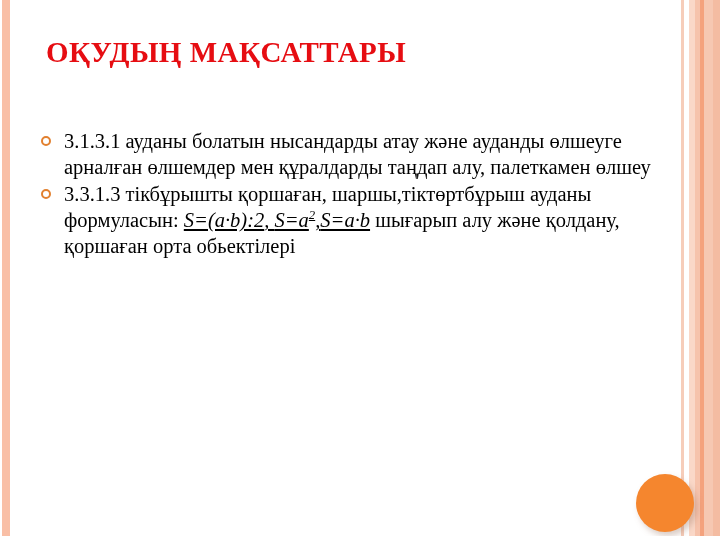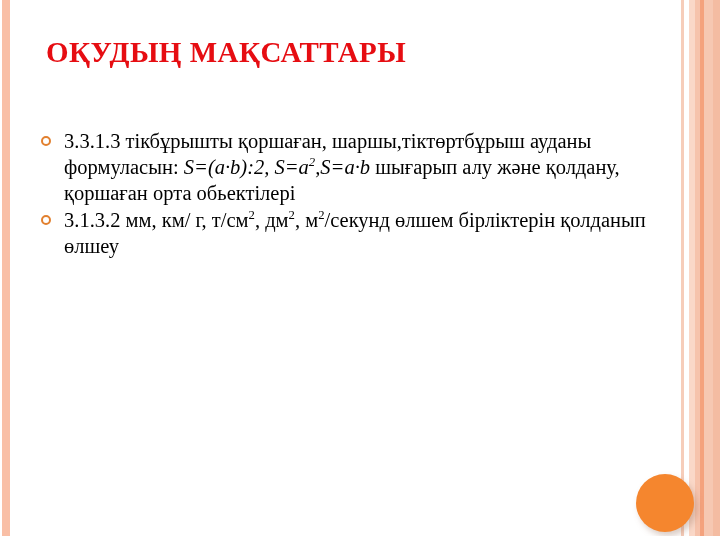--- a/index.html
+++ b/index.html
@@ -89,20 +89,21 @@
     top: 8px;
     width: 6px;
     height: 6px;
     border: 2.5px solid #E2802F;
     border-radius: 50%;
     box-sizing: content-box;
   }
   .bullet-text { display: inline; }
   .formula {
     font-style: italic;
+    text-decoration: underline;
   }
   sup {
     font-size: 0.62em;
     vertical-align: super;
     line-height: 0;
   }
 </style>
 </head>
 <body>
 
@@ -116,26 +117,26 @@
   <div class="stripe stripe-right-c"></div>
   <div class="stripe stripe-right-d"></div>
   <div class="stripe stripe-right-e"></div>
 
   <div class="deco-circle"></div>
 
   <div class="title">ОҚУДЫҢ МАҚСАТТАРЫ</div>
 
   <ul class="body-list">
 
+    <li class="bullet-item">
+      <span class="bullet-marker"></span>
+      <span class="bullet-text">3.1.3.1 ауданы болатын нысандарды атау және ауданды өлшеуге арналған өлшемдер мен құралдарды таңдап алу, палеткамен өлшеу</span>
+    </li>
 
     <li class="bullet-item">
       <span class="bullet-marker"></span>
       <span class="bullet-text">3.3.1.3 тікбұрышты қоршаған, шаршы,тіктөртбұрыш ауданы формуласын: </span><span class="formula">S=(a·b):2</span><span class="formula">, </span><span class="formula">S=a</span><sup class="formula">2</sup><span class="formula">,</span><span class="formula">S=a·b</span><span class="bullet-text">  шығарып алу  және қолдану, қоршаған орта обьектілері</span>
     </li>
 
-    <li class="bullet-item">
-      <span class="bullet-marker"></span>
-      <span class="bullet-text">3.1.3.2 мм, км/ г, т/см</span><sup>2</sup><span class="bullet-text">, дм</span><sup>2</sup><span class="bullet-text">, м</span><sup>2</sup><span class="bullet-text">/секунд өлшем бірліктерін қолданып өлшеу</span>
-    </li>
 
   </ul>
 
 </div>
 
 </body></html>

